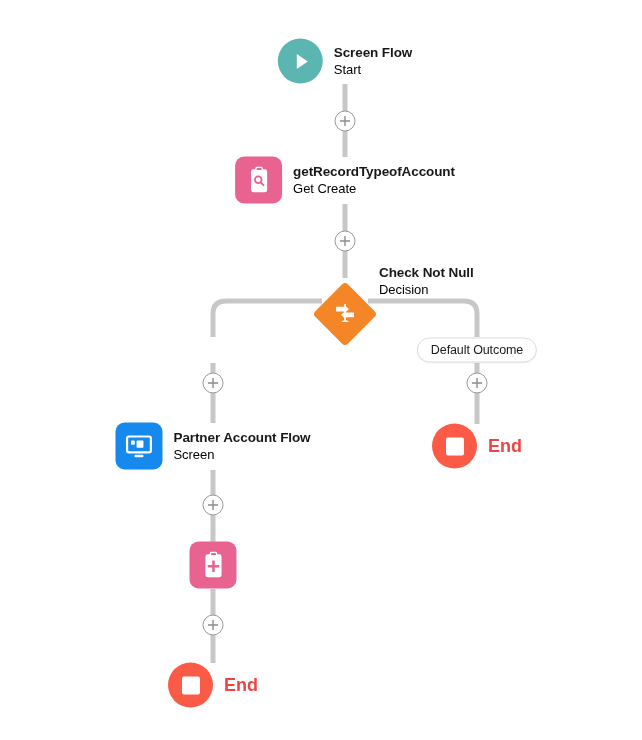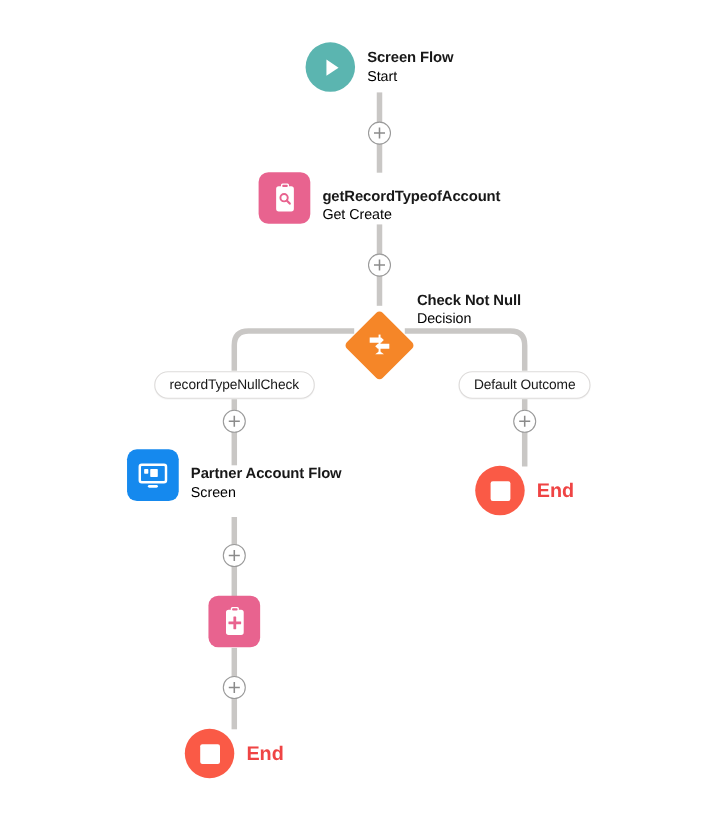--- a/index.html
+++ b/index.html
@@ -174,21 +174,21 @@
       <svg width="24" height="24" viewBox="0 0 24 24">
         <path d="M8 4.6 L19 12 L8 19.4 Z" fill="#ffffff"></path>
       </svg>
     </div>
     <div class="node-text">
       <div class="node-title">Screen Flow</div>
       <div class="node-sub">Start</div>
     </div>
   </div>
 
-  <div class="node" style="left:345px; top:180px;align-items:flex-end;">
+  <div class="node" style="left:345px; top:180px;">
     <div class="node-shape el-shape el-getrecords">
       <svg width="30" height="30" viewBox="0 0 32 32">
         <path d="M10 4 h12 a2.6 2.6 0 0 1 2.6 2.6 v19.4 a2.6 2.6 0 0 1 -2.6 2.6 h-12 A2.6 2.6 0 0 1 7.4 26 V6.6 A2.6 2.6 0 0 1 10 4 Z" fill="#ffffff"></path>
         <rect x="12.1" y="1.4" width="7.8" height="4.6" rx="1.5" fill="#ffffff"></rect>
         <rect x="13.3" y="2.6" width="5.4" height="2.3" rx="1" fill="#e8638f"></rect>
         <circle cx="15.1" cy="15.2" r="3.55" fill="none" stroke="#e8638f" stroke-width="1.9"></circle>
         <line x1="17.7" y1="17.9" x2="20.6" y2="20.9" stroke="#e8638f" stroke-width="2.1" stroke-linecap="round"></line>
       </svg>
     </div>
     <div class="node-text">
@@ -205,25 +205,24 @@
         <path d="M23.6 12.4 H12.4 l-2.6 2.5 2.6 2.5 h11.2 Z" fill="#ffffff"></path>
         <path d="M14.1 19.6 l4.3 3.1 h-8.6 Z" fill="#ffffff"></path>
       </svg>
     </div>
     <div class="node-text" style="position:absolute; left:46px; top:-26px;">
       <div class="node-title">Check Not Null</div>
       <div class="node-sub">Decision</div>
     </div>
   </div>
 
-  <div class="branch-pill" style="left:213px; top:350px;">recordTypeNullCheck</div>
 
   <div class="branch-pill" style="left:477px; top:350px;">Default Outcome</div>
 
-  <div class="node" style="left:213px; top:432px;align-items:flex-end;">
+  <div class="node" style="left:213px; top:446px;">
     <div class="node-shape el-shape el-screen">
       <svg width="31" height="31" viewBox="0 0 32 32">
         <rect x="3.7" y="6.2" width="24.6" height="16.4" rx="1.9" fill="none" stroke="#ffffff" stroke-width="2.3"></rect>
         <rect x="7.8" y="10.2" width="3.9" height="4.5" rx="0.7" fill="#ffffff"></rect>
         <rect x="13.5" y="10.2" width="7.1" height="7.6" rx="0.7" fill="#ffffff"></rect>
         <rect x="11.3" y="25.1" width="9.4" height="2.6" rx="1.3" fill="#ffffff"></rect>
       </svg>
     </div>
     <div class="node-text">
       <div class="node-title">Partner Account Flow</div>

